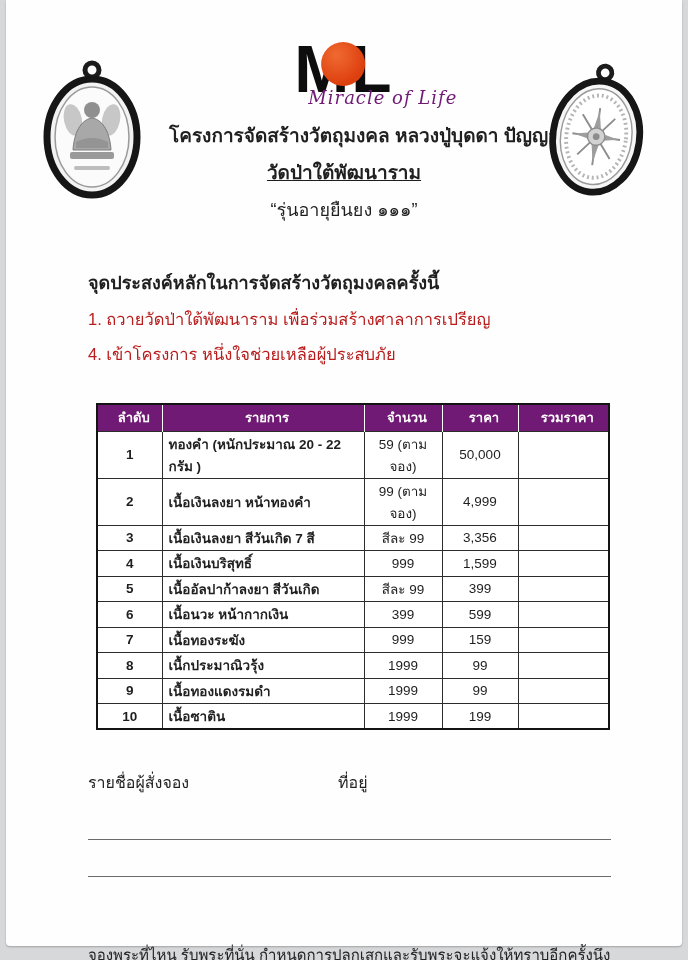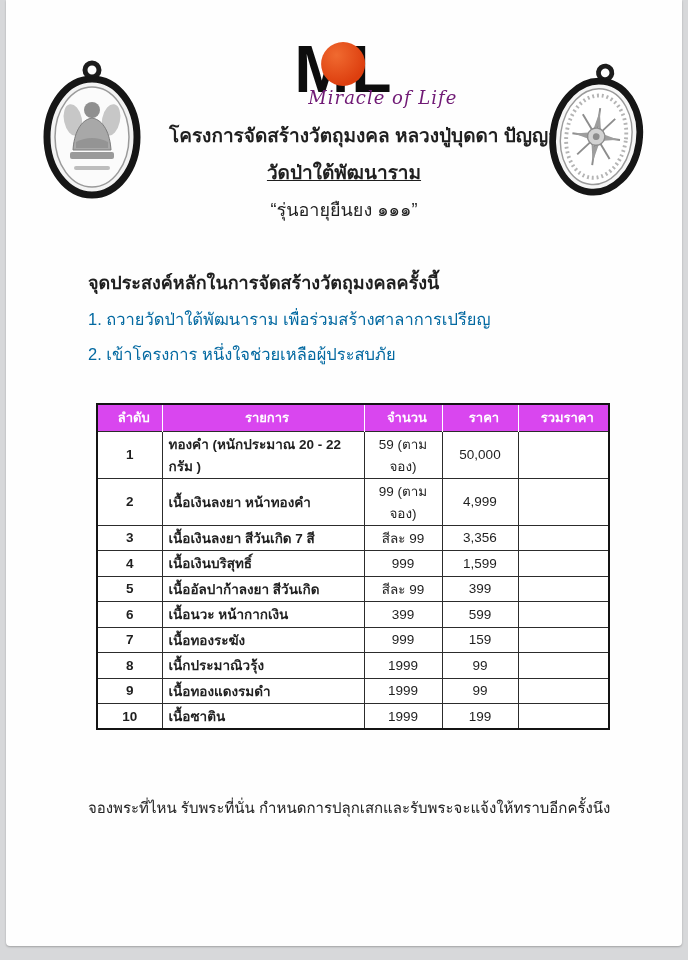--- a/index.html
+++ b/index.html
@@ -31,38 +31,38 @@
   .logo-circle { position: absolute; left: 50%; top: 8px; transform: translateX(-52%); width: 44px; height: 44px; border-radius: 50%; background: radial-gradient(circle at 35% 30%, #f06a30, #dd3f0f 70%); }
   .logo-script { position: absolute; left: 14px; bottom: 4px; font-family: "DejaVu Serif", serif; font-style: italic; font-size: 18px; color: #701a75; letter-spacing: 1px; white-space: nowrap; }
 
   .title-1 { font-size: 19px; font-weight: bold; margin-top: 6px; white-space: nowrap; }
   .title-2 { font-size: 19px; font-weight: bold; margin-top: 7px; text-decoration: underline; }
   .title-3 { font-size: 18px; font-weight: normal; margin-top: 8px; }
 
   
   .purpose { margin: 44px 5px 0 82px; }
   .purpose-heading { font-size: 18px; font-weight: bold; }
-  .purpose-item { font-size: 16.5px; margin-top: 9px; color: #0369a1; }
+  .purpose-item { font-size: 16.5px; margin-top: 9px; color: #b91c1c; }
 
   
   table.order {
     margin: 36px 0 0 90px;
     border-collapse: collapse;
     border: 2px solid #141414;
     table-layout: fixed;
     width: 512px;
     font-size: 13.5px;
   }
   table.order col.c-no    { width: 65px; }
   table.order col.c-item  { width: 202px; }
   table.order col.c-qty   { width: 78px; }
   table.order col.c-price { width: 76px; }
   table.order col.c-total { width: 91px; }
   table.order th {
-    background: #d946ef; color: #ffffff;
+    background: #701a75; color: #ffffff;
     font-size: 13px; font-weight: bold;
     height: 27px; border: 1px solid #ffffff; border-top: none; border-bottom: none;
     text-align: center;
     padding-left: 8px;
   }
   table.order td {
     border: 1px solid #2c2c2c;
     height: 25.5px; padding: 1px 6px;
     background: #fff;
   }
@@ -142,21 +142,21 @@
           <circle cx="52" cy="79" r="9" fill="#d2d2d2" stroke="#8d8d8d" stroke-width="1.5"></circle>
           <circle cx="52" cy="79" r="3.5" fill="#8d8d8d"></circle>
         </svg>
       </div>
     </div>
   </div>
 
   <div class="purpose">
     <div class="purpose-heading">จุดประสงค์หลักในการจัดสร้างวัตถุมงคลครั้งนี้</div>
     <div class="purpose-item">1. ถวายวัดป่าใต้พัฒนาราม เพื่อร่วมสร้างศาลาการเปรียญ</div>
-    <div class="purpose-item">2. เข้าโครงการ หนึ่งใจช่วยเหลือผู้ประสบภัย</div>
+    <div class="purpose-item">4. เข้าโครงการ หนึ่งใจช่วยเหลือผู้ประสบภัย</div>
   </div>
 
   <table class="order">
     <colgroup>
         <col class="c-no">
         <col class="c-item">
         <col class="c-qty">
         <col class="c-price">
         <col class="c-total">
       </colgroup>
@@ -236,19 +236,27 @@
       <tr>
         <td class="no">10</td>
         <td class="item">เนื้อซาติน</td>
         <td class="qty">1999</td>
         <td class="price">199</td>
         <td class="total"></td>
       </tr>
     </tbody>
   </table>
 
+  <div class="sign">
+    <div class="sign-labels">
+      <div class="name-label">รายชื่อผู้สั่งจอง</div>
+      <div class="address-label">ที่อยู่</div>
+    </div>
+    <div class="writing-line line-1"></div>
+    <div class="writing-line line-2"></div>
+  </div>
 
   <div class="footer">
     <div class="footer-note">จองพระที่ไหน รับพระที่นั่น  กำหนดการปลุกเสกและรับพระจะแจ้งให้ทราบอีกครั้งนึง</div>
 
   </div>
 
 </div>
 
 </body></html>

